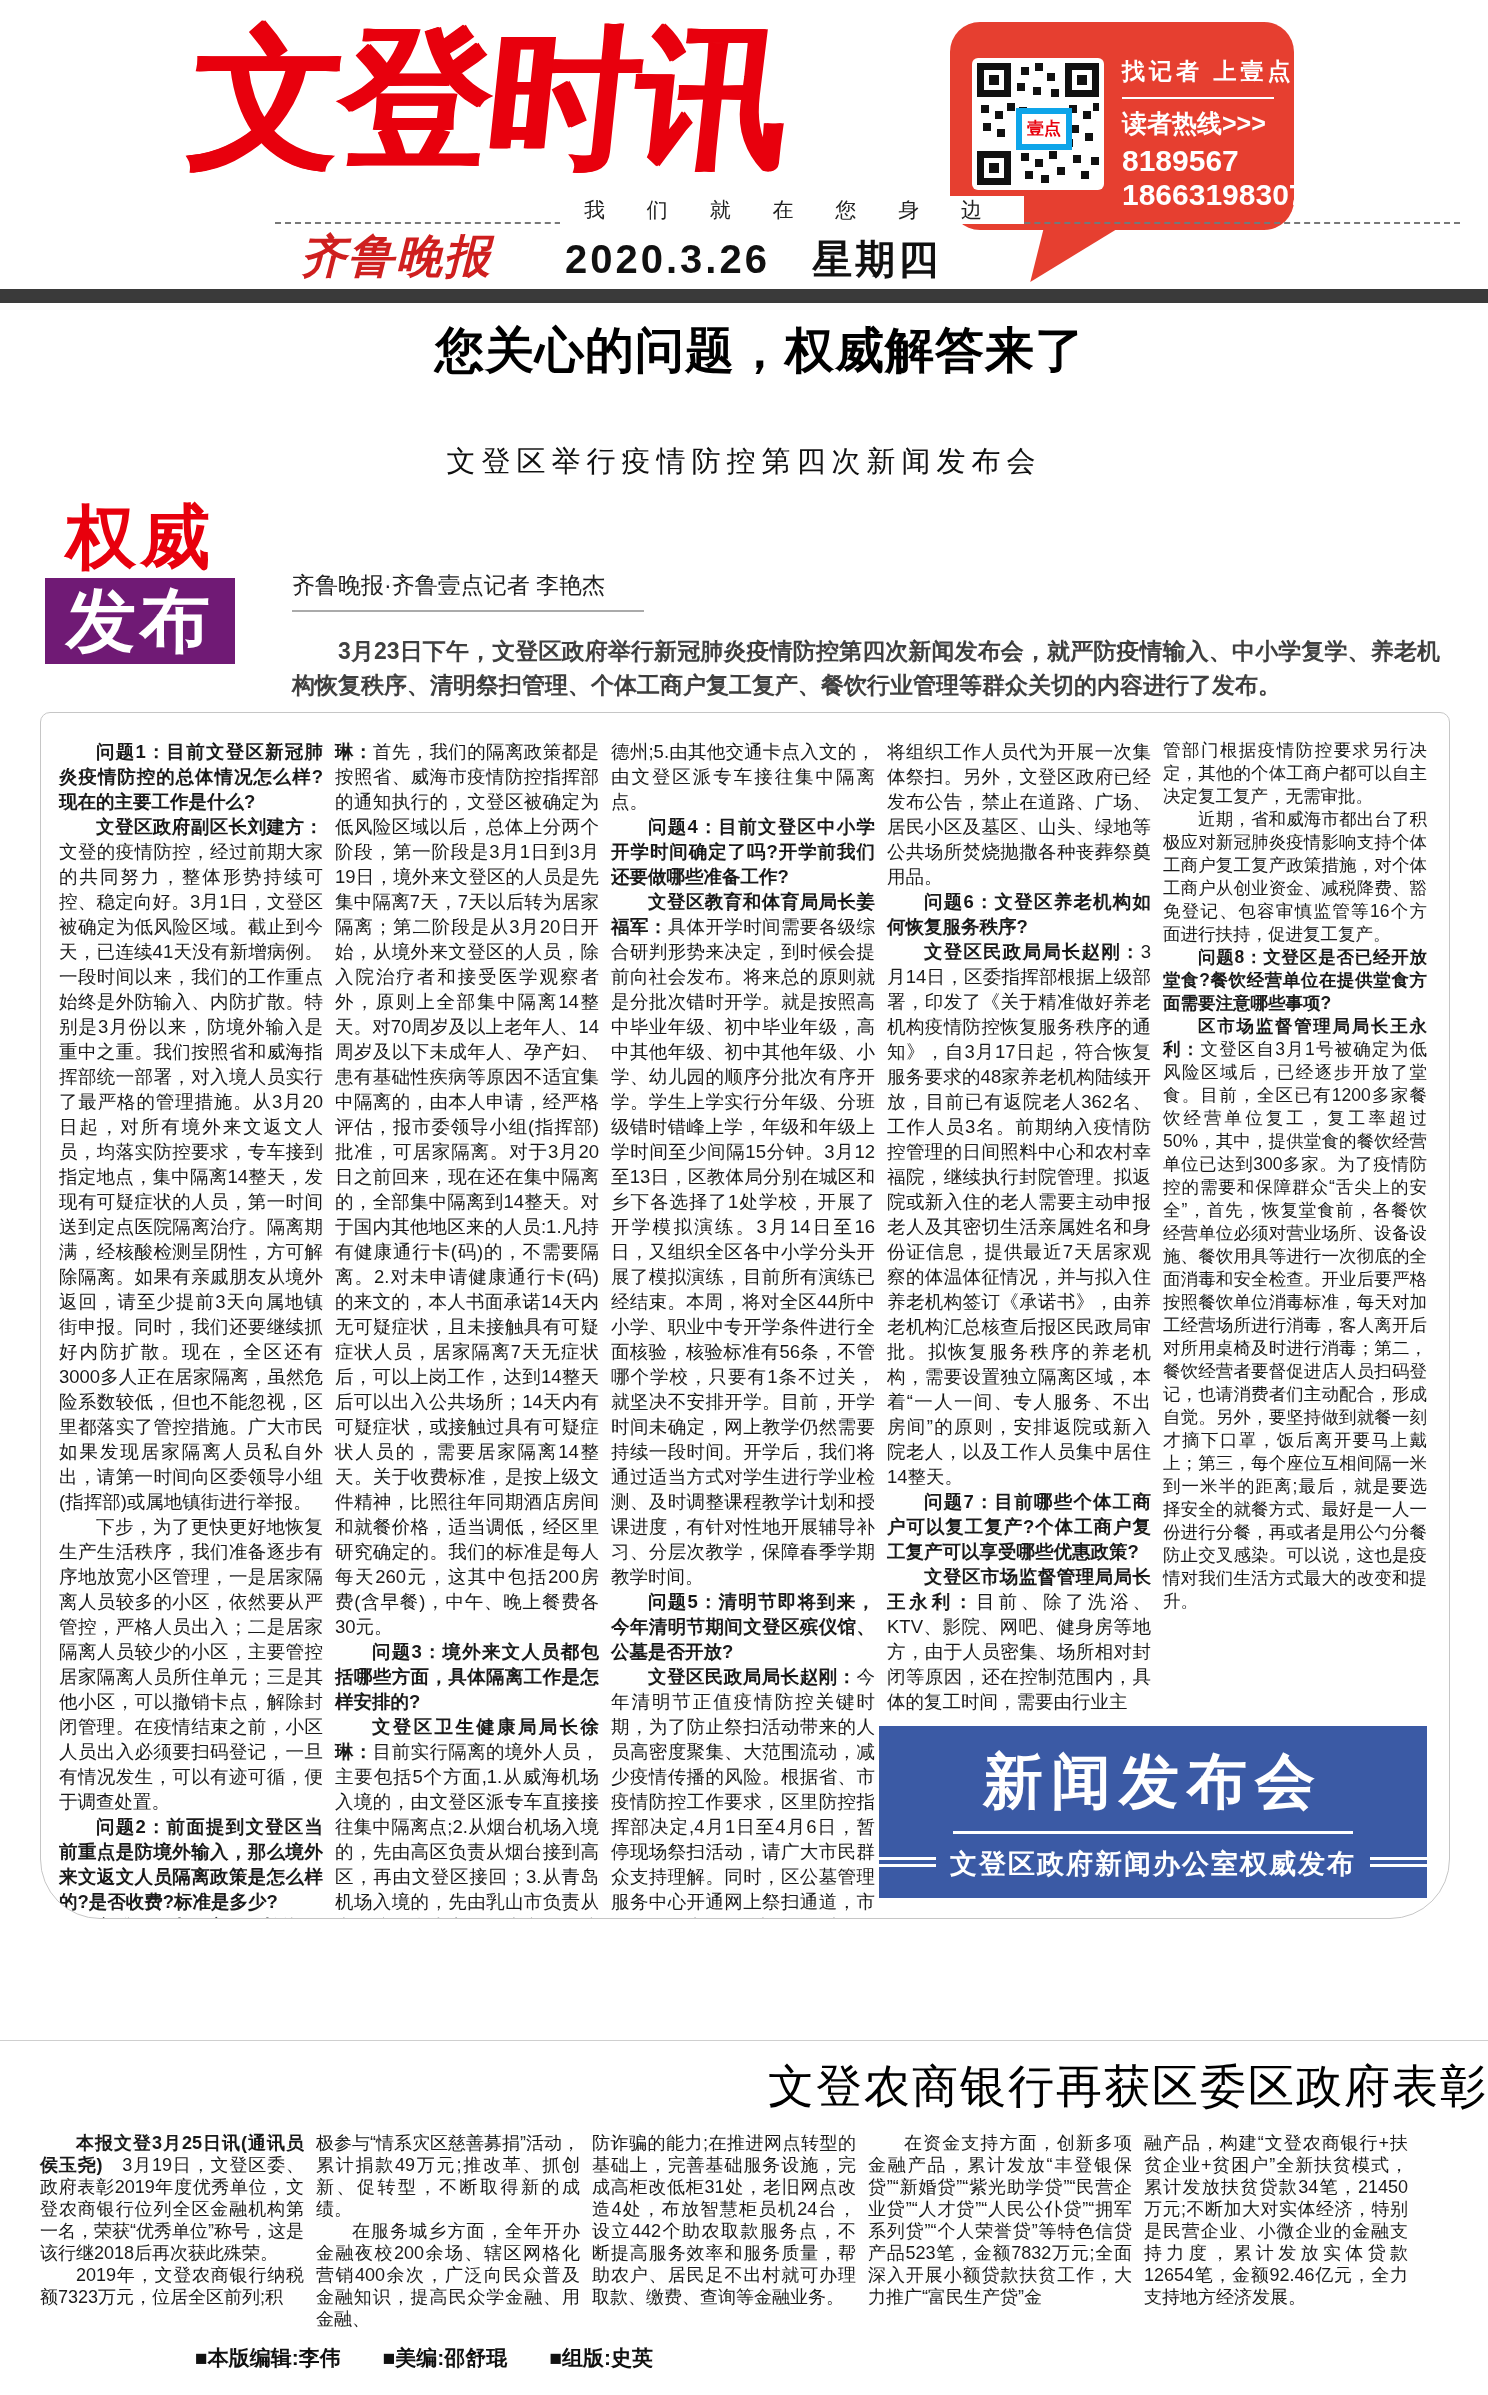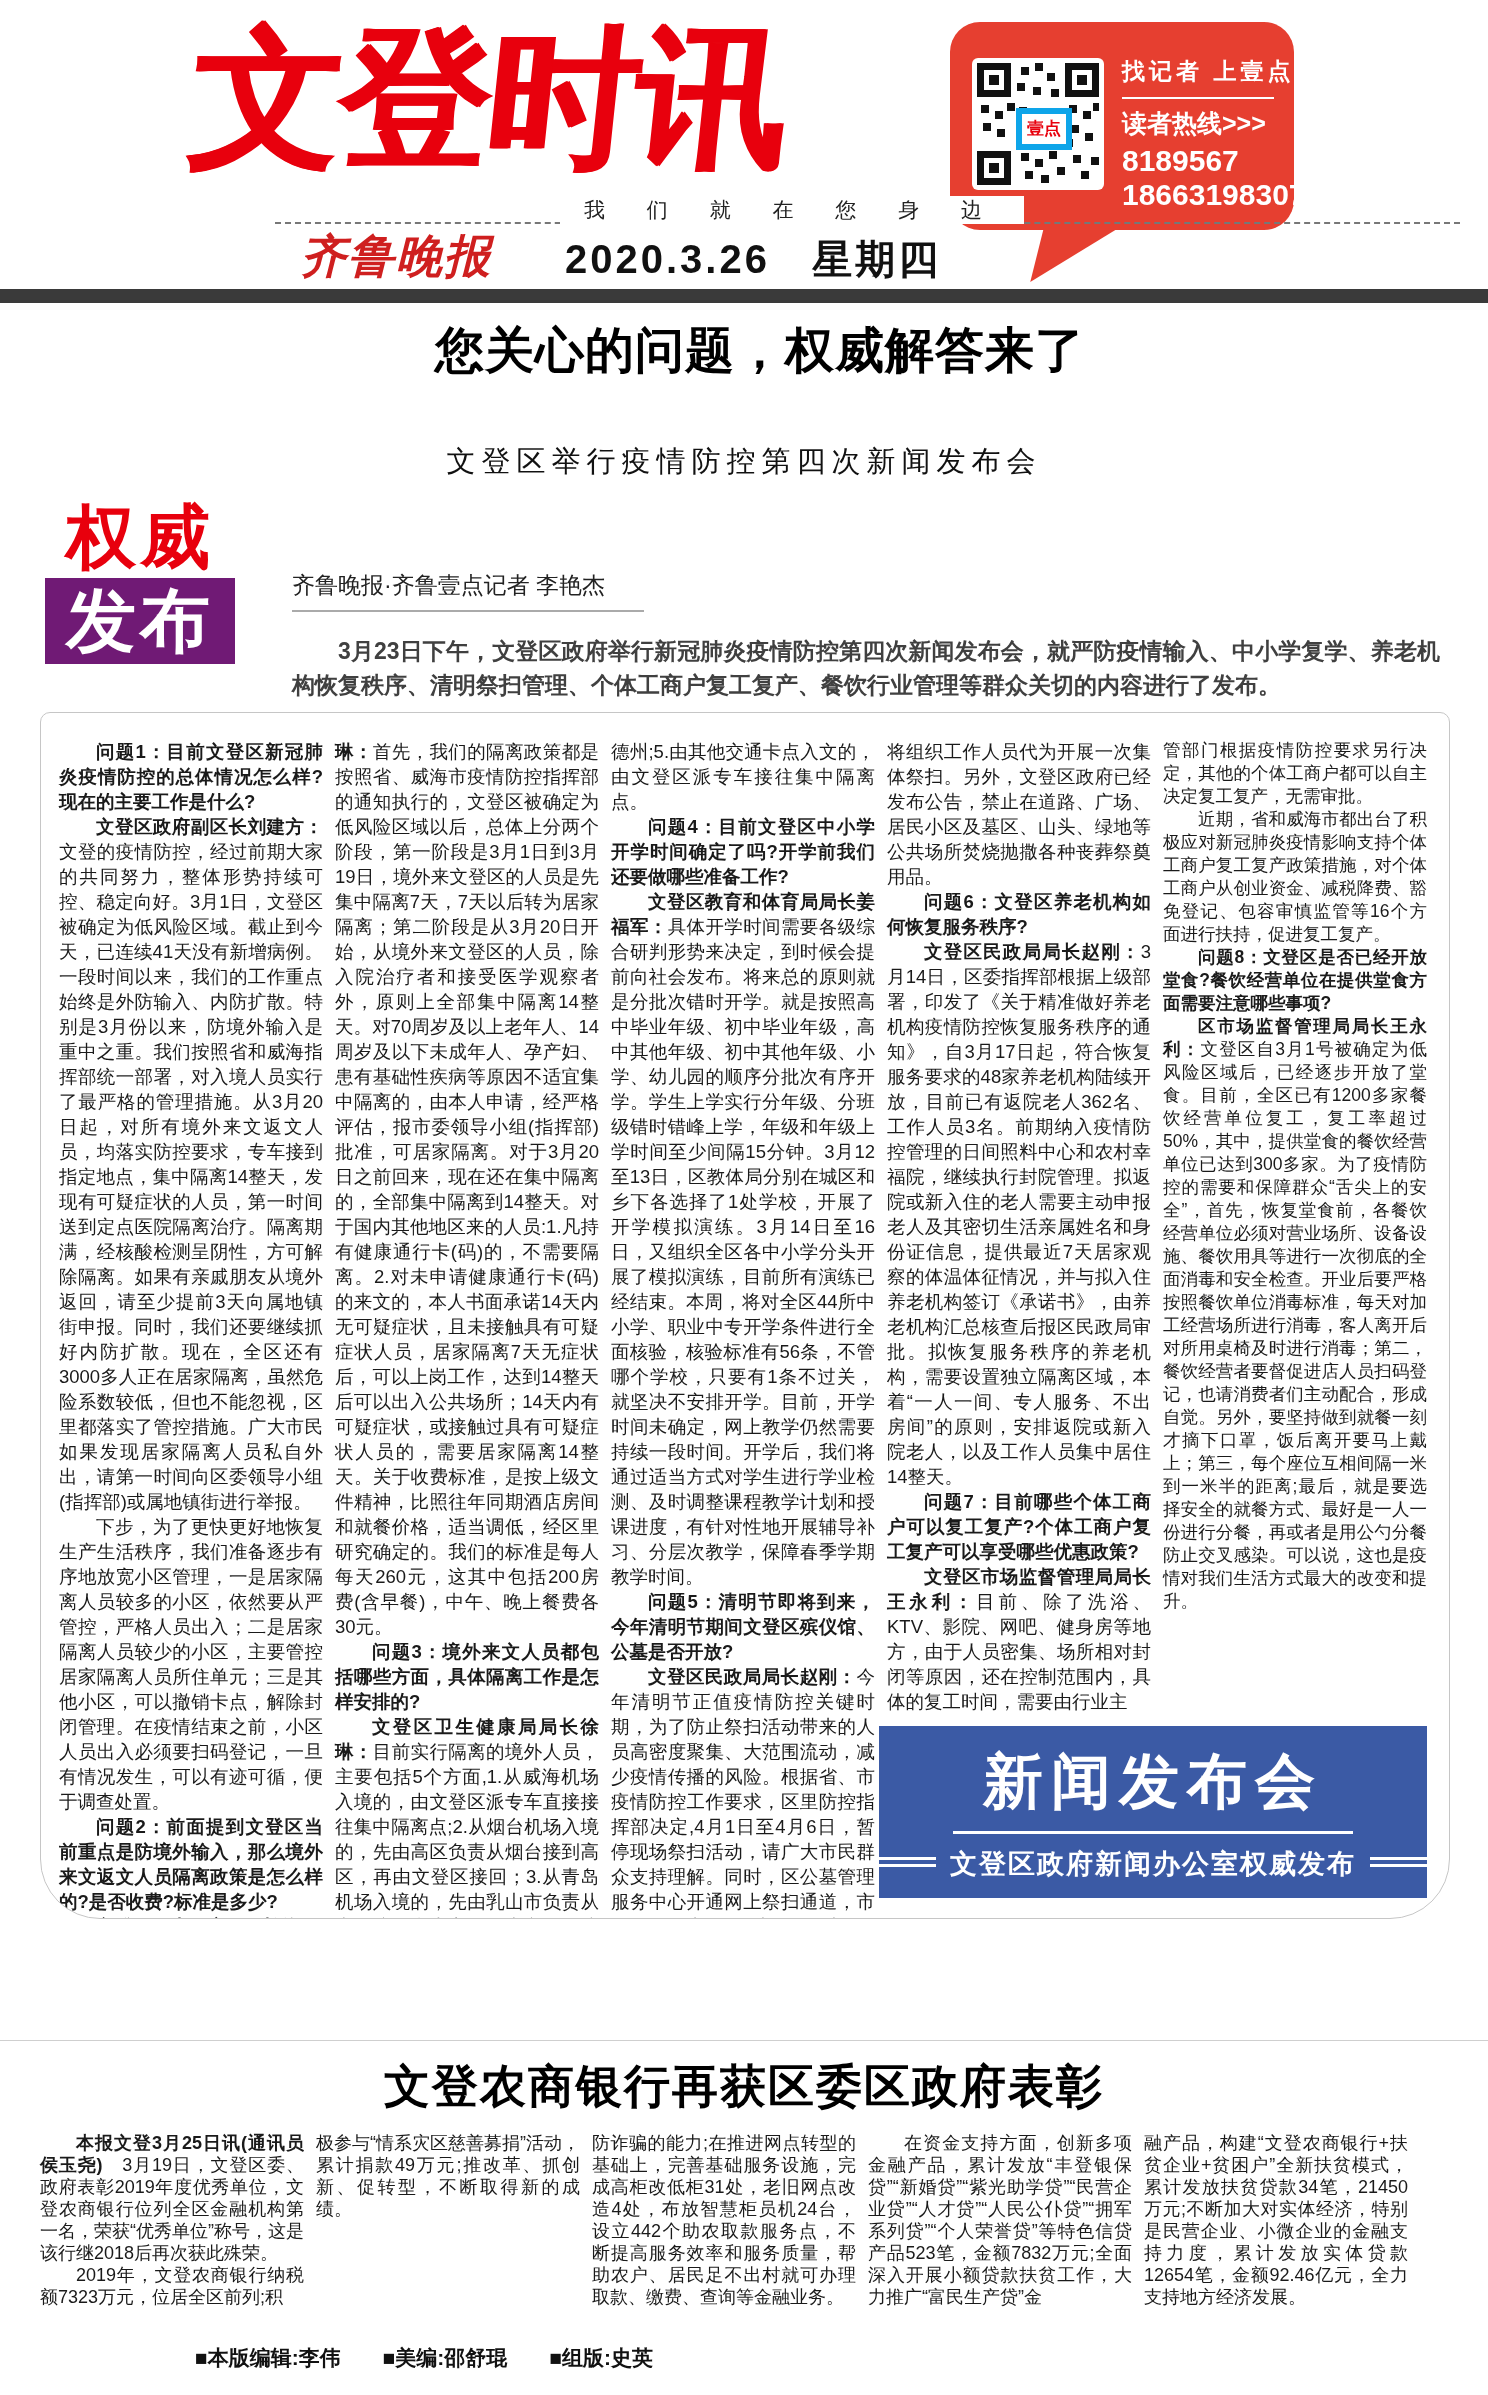--- a/index.html
+++ b/index.html
@@ -57,22 +57,22 @@
   .para b{font-weight:700;}
   
   .pressbox{position:absolute;right:22px;bottom:20px;width:548px;height:172px;background:#3b5aa5;color:#fff;margin-left:20px;}
   .pb-title{text-align:center;font-size:60px;font-weight:900;letter-spacing:8px;margin-top:16px;}
   .pb-rule{width:400px;height:3px;background:#fff;margin:8px auto 12px auto;}
   .pb-caption-row{display:flex;align-items:center;justify-content:center;gap:14px;}
   .tri{width:110px;height:14px;background:repeating-linear-gradient(to bottom,#fff 0 3px,transparent 3px 7px);}
   .pb-caption{font-size:27px;font-weight:700;letter-spacing:2px;white-space:nowrap;}
   
   .bank-rule{position:absolute;left:0;top:2040px;width:1488px;height:1px;background:#cfcfcf;}
-  .bank-headline{position:absolute;left:0;top:2056px;width:100%;text-align:center;font-size:46px;
-          font-weight:700;color:#000;letter-spacing:2px;}
+  .bank-headline{position:absolute;left:0;top:2056px;width:100%;text-align:right;font-size:46px;
+          font-weight:400;color:#000;letter-spacing:2px;}
   .bank-cols{position:absolute;left:40px;top:2132px;width:1408px;display:flex;gap:12px;}
   .bank-cols .col{font-size:18px;line-height:22px;}
   
   .footer{position:absolute;left:195px;top:2344px;font-size:21px;font-weight:700;color:#111;}
   .footer span{margin-right:42px;}
 </style>
 </head>
 <body>
 
 <div class="page">
@@ -201,20 +201,21 @@
 
   <div class="bank-rule"></div>
   <div class="bank-headline">文登农商银行再获区委区政府表彰</div>
   <div class="bank-cols" id="bank-cols">
       <div class="col">
         <p class="para"><b>本报文登3月25日讯(通讯员侯玉尧)</b>　3月19日，文登区委、政府表彰2019年度优秀单位，文登农商银行位列全区金融机构第一名，荣获“优秀单位”称号，这是该行继2018后再次获此殊荣。</p>
         <p class="para">2019年，文登农商银行纳税额7323万元，位居全区前列;积</p>
       </div>
       <div class="col">
         <p class="para noind">极参与“情系灾区慈善募捐”活动，累计捐款49万元;推改革、抓创新、促转型，不断取得新的成绩。</p>
+        <p class="para">在服务城乡方面，全年开办金融夜校200余场、辖区网格化营销400余次，广泛向民众普及金融知识，提高民众学金融、用金融、</p>
       </div>
       <div class="col">
         <p class="para noind">防诈骗的能力;在推进网点转型的基础上，完善基础服务设施，完成高柜改低柜31处，老旧网点改造4处，布放智慧柜员机24台，设立442个助农取款服务点，不断提高服务效率和服务质量，帮助农户、居民足不出村就可办理取款、缴费、查询等金融业务。</p>
       </div>
       <div class="col">
         <p class="para">在资金支持方面，创新多项金融产品，累计发放“丰登银保贷”“新婚贷”“紫光助学贷”“民营企业贷”“人才贷”“人民公仆贷”“拥军系列贷”“个人荣誉贷”等特色信贷产品523笔，金额7832万元;全面深入开展小额贷款扶贫工作，大力推广“富民生产贷”金</p>
       </div>
       <div class="col">
         <p class="para noind">融产品，构建“文登农商银行+扶贫企业+贫困户”全新扶贫模式，累计发放扶贫贷款34笔，21450万元;不断加大对实体经济，特别是民营企业、小微企业的金融支持力度，累计发放实体贷款12654笔，金额92.46亿元，全力支持地方经济发展。</p>
       </div>

